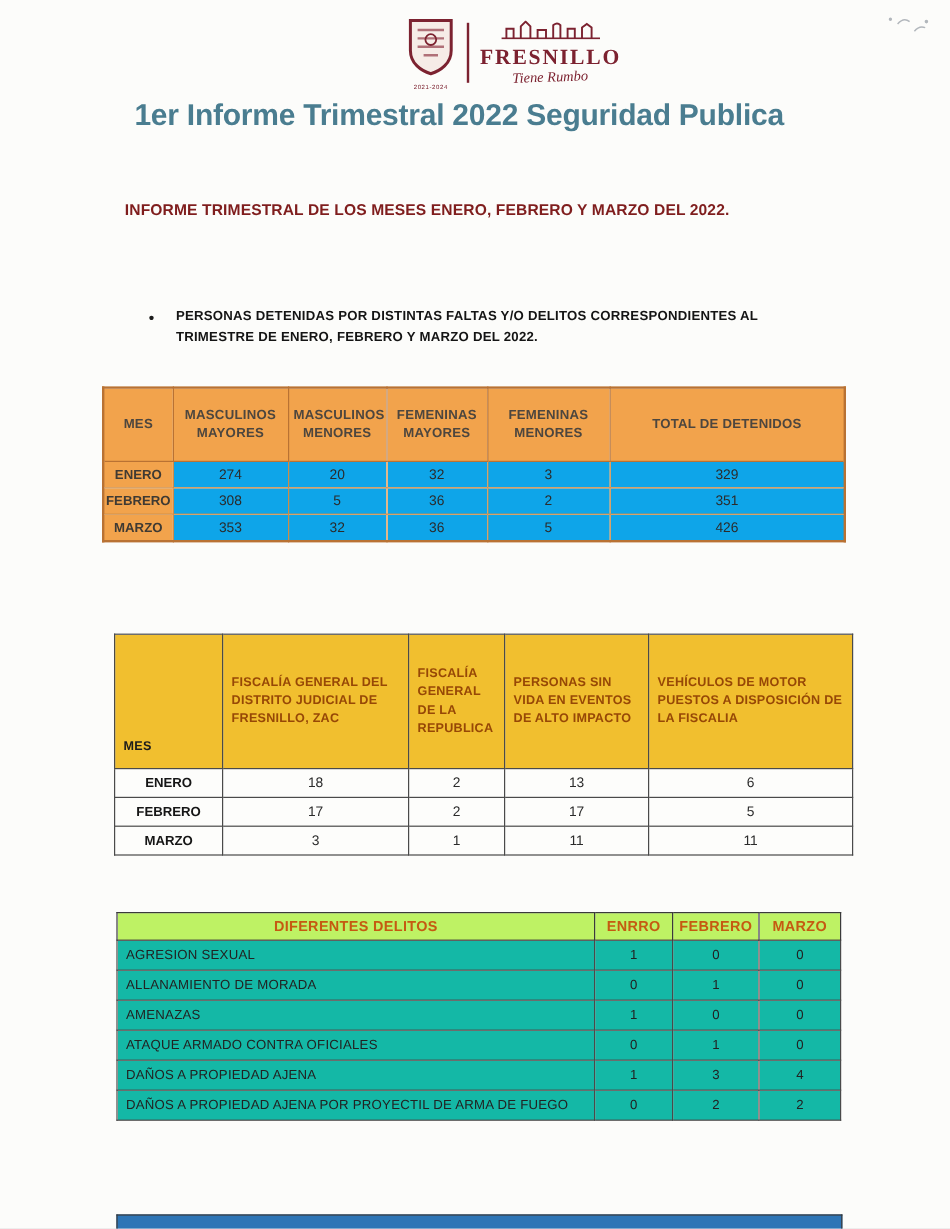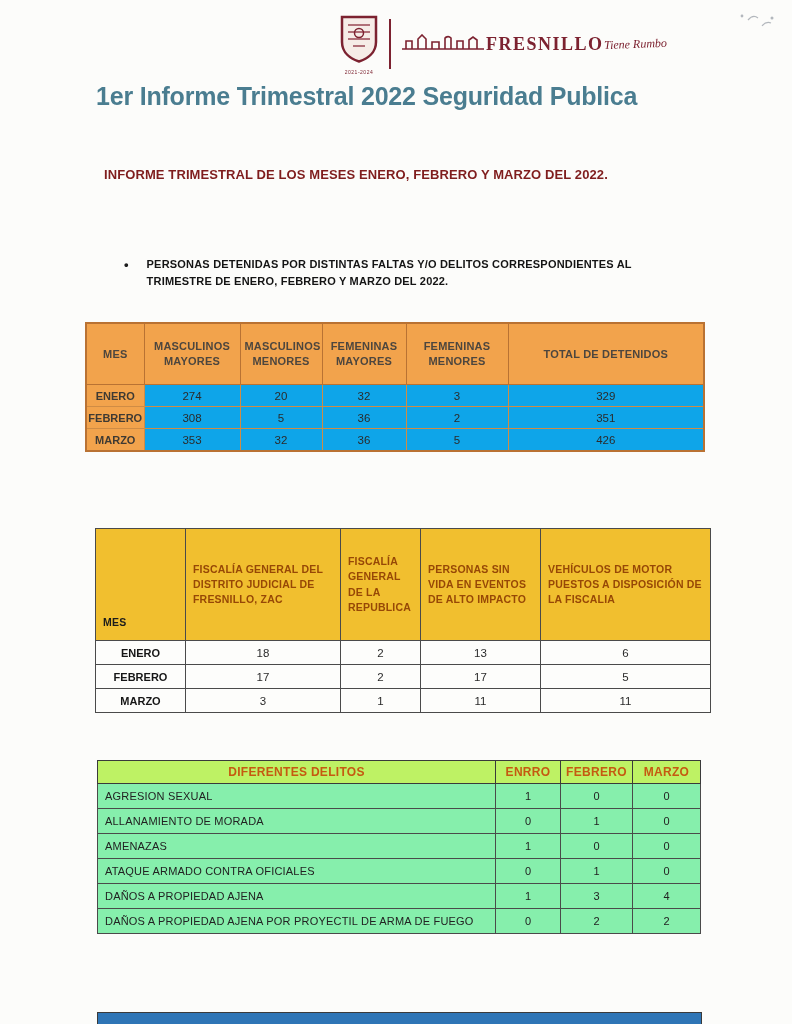--- a/index.html
+++ b/index.html
@@ -7,35 +7,35 @@
     position:relative; width:792px; height:1024px; margin:0 auto;
     background:#fcfcfa; overflow:hidden;
     font-family:"Liberation Sans", sans-serif; color:#1c1c1c;
   }
 
   
   .logo { position:absolute; top:12px; left:338px; display:flex; align-items:center; }
   .logo .crest-wrap { display:flex; flex-direction:column; align-items:center; }
   .crest-years { font-size:5px; color:#7c2230; letter-spacing:.5px; margin-top:1px; }
   .logo .divider { width:2px; height:50px; background:#7c2230; margin:0 9px; }
-  .logo-textblock { display:flex; flex-direction:row; align-items:center; }
+  .logo-textblock { display:flex; flex-direction:column; align-items:center; }
   .logo-name {
     font-family:"Liberation Serif", serif; font-weight:bold; font-size:18px;
     color:#7c2230; letter-spacing:1.5px; line-height:1;
   }
   .logo-tagline {
     font-family:"Liberation Serif", serif; font-style:italic; font-size:12px;
     color:#7c2230; margin-top:1px; transform:rotate(-2deg);
   }
 
   .pen-marks { position:absolute; top:10px; right:14px; }
 
   
   .doc-title {
-    position:absolute; top:82px; left:96px; width:620px;
+    position:absolute; top:82px; left:112px; width:620px;
     font-size:25px; font-weight:bold; color:#4a7d90; letter-spacing:-0.2px;
   }
   .date-line {
     position:absolute; top:137px; left:300px; width:362px; text-align:right;
     font-size:10.5px; color:#2a2a2a; letter-spacing:.2px;
   }
   .report-heading {
     position:absolute; top:167px; left:104px; width:560px;
     font-size:13px; font-weight:bold; color:#7f1d1d; letter-spacing:.1px;
   }
@@ -77,21 +77,21 @@
 
   
   .t3 { top:760px; left:97px; width:603px; font-size:11px; }
   .t3 th {
     background:#bef264; color:#c55a11; font-weight:bold; font-size:12px;
     border:1px solid #3a3a3a; height:22px; text-align:center; vertical-align:middle;
     letter-spacing:.3px; padding:0 2px;
   }
   .t3 td {
     border:1px solid #4a4a4a; height:22px; vertical-align:middle;
-    color:#222; background:#86efac;
+    color:#222; background:#14b8a6;
   }
   .t3 td.crime { text-align:left; padding-left:7px; letter-spacing:.2px; }
   .t3 td.num { text-align:center; }
 
   .partial-table-bar {
     position:absolute; top:1012px; left:97px; width:603px; height:12px;
     background:#2e75b6; border:1px solid #3a3a3a; border-bottom:none;
   }
 </style>
 </head>

